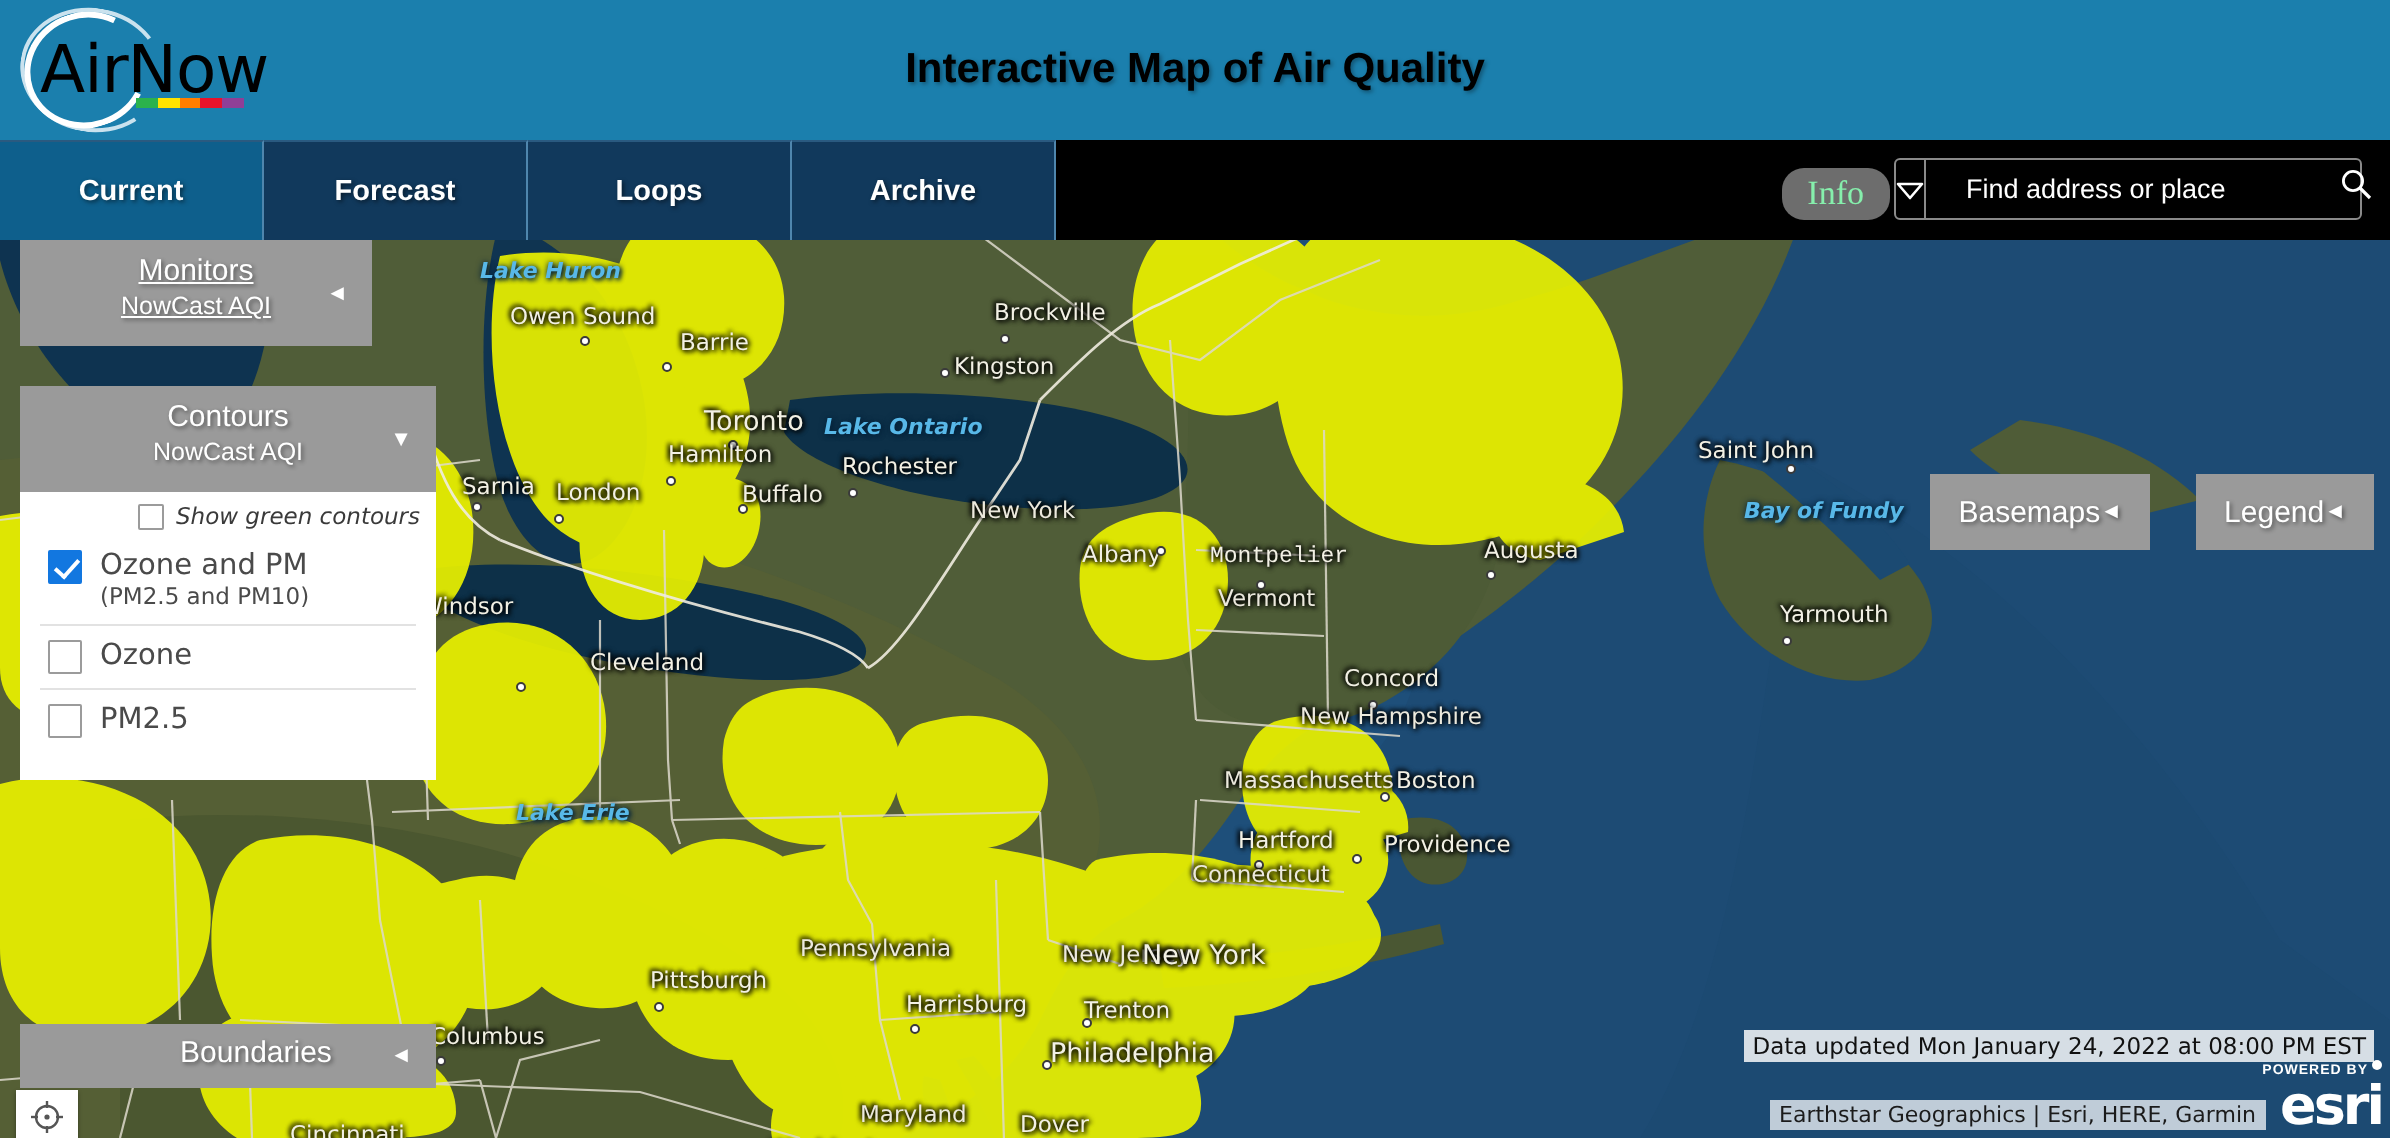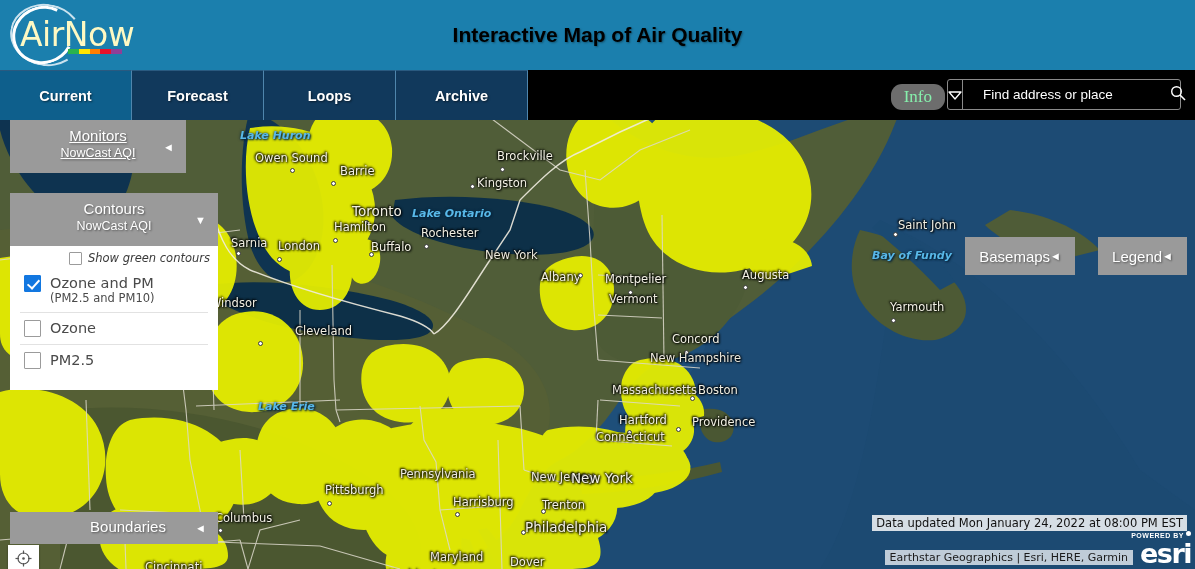--- a/index.html
+++ b/index.html
@@ -26,21 +26,21 @@
     transform: rotate(-18deg);
   }
   .logo-arc2 {
     position: absolute; left: 6px; top: 2px; width: 72px; height: 62px;
     border: 2px solid #e9f4fa; border-radius: 50%;
     border-right-color: transparent;
     transform: rotate(10deg); opacity: .85;
   }
   .logo-text {
     position: absolute; left: 16px; top: 13px;
-    font-size: 33px; font-weight: 400; color: #fef9c3;
+    font-size: 33px; font-weight: 400; color: #000000;
     letter-spacing: -.5px; font-family: "DejaVu Sans", sans-serif;
   }
   .logo-bar {
     position: absolute; left: 64px; top: 47px; width: 54px; height: 5px;
     display: flex;
   }
   .logo-bar i { display: block; height: 100%; flex: 1; }
 
   .header-title {
     position: absolute; left: 0; top: 0; width: 1195px; height: 70px;
@@ -395,21 +395,21 @@
         <div class="map-label city" style="left: 231px; top: 126px;">Sarnia</div>
         <div class="city-dot" style="left: 236px; top: 141px;"></div>
         <div class="map-label city" style="left: 278px; top: 129px;">London</div>
         <div class="city-dot" style="left: 277px; top: 147px;"></div>
         <div class="map-label city" style="left: 541px; top: 160px;">Albany</div>
         <div class="city-dot" style="left: 578px; top: 163px;"></div>
         <div class="map-label city" style="left: 210px; top: 186px;">Windsor</div>
         <div class="map-label water" style="left: 258px; top: 290px;">Lake Erie</div>
         <div class="map-label city" style="left: 255px; top: 214px; margin-left: 40px;">Cleveland</div>
         <div class="city-dot" style="left: 258px; top: 231px;"></div>
-        <div class="map-label city" style="left: 605px; top: 162px;">Montpelier</div>
+        <div class="map-label city" style="left: 605px; top: 162px; font-family: Liberation Mono, monospace;">Montpelier</div>
         <div class="city-dot" style="left: 628px; top: 180px;"></div>
         <div class="map-label state" style="left: 609px; top: 182px;">Vermont</div>
         <div class="map-label city" style="left: 742px; top: 158px;">Augusta</div>
         <div class="city-dot" style="left: 743px; top: 175px;"></div>
         <div class="map-label city" style="left: 672px; top: 222px;">Concord</div>
         <div class="city-dot" style="left: 684px; top: 240px;"></div>
         <div class="map-label state" style="left: 650px; top: 241px;">New Hampshire</div>
         <div class="map-label state" style="left: 612px; top: 273px;">Massachusetts</div>
         <div class="map-label city" style="left: 698px; top: 273px;">Boston</div>
         <div class="city-dot" style="left: 690px; top: 286px;"></div>
@@ -431,21 +431,21 @@
         <div class="map-label city" style="left: 542px; top: 388px;">Trenton</div>
         <div class="city-dot" style="left: 541px; top: 399px;"></div>
         <div class="map-label big" style="left: 525px; top: 409px;">Philadelphia</div>
         <div class="city-dot" style="left: 521px; top: 420px;"></div>
         <div class="map-label state" style="left: 430px; top: 440px;">Maryland</div>
         <div class="map-label city" style="left: 510px; top: 445px;">Dover</div>
         <div class="map-label city" style="left: 385px; top: 458px;">Washington</div>
         <div class="map-label city" style="left: 145px; top: 450px;">Cincinnati</div>
         <div class="map-label city" style="left: 215px; top: 401px;">Columbus</div>
         <div class="city-dot" style="left: 218px; top: 418px;"></div>
-        <div class="map-label city" style="left: 898px; top: 108px;">Saint John</div>
+        <div class="map-label city" style="left: 849px; top: 108px;">Saint John</div>
         <div class="city-dot" style="left: 893px; top: 122px;"></div>
       </div>
 
     <div class="panel-boundaries">
       <div class="panel-title">Boundaries</div>
       <span class="panel-arrow">◄</span>
     </div>
 
     <div class="tool-stack">
       <div class="tool-btn">

